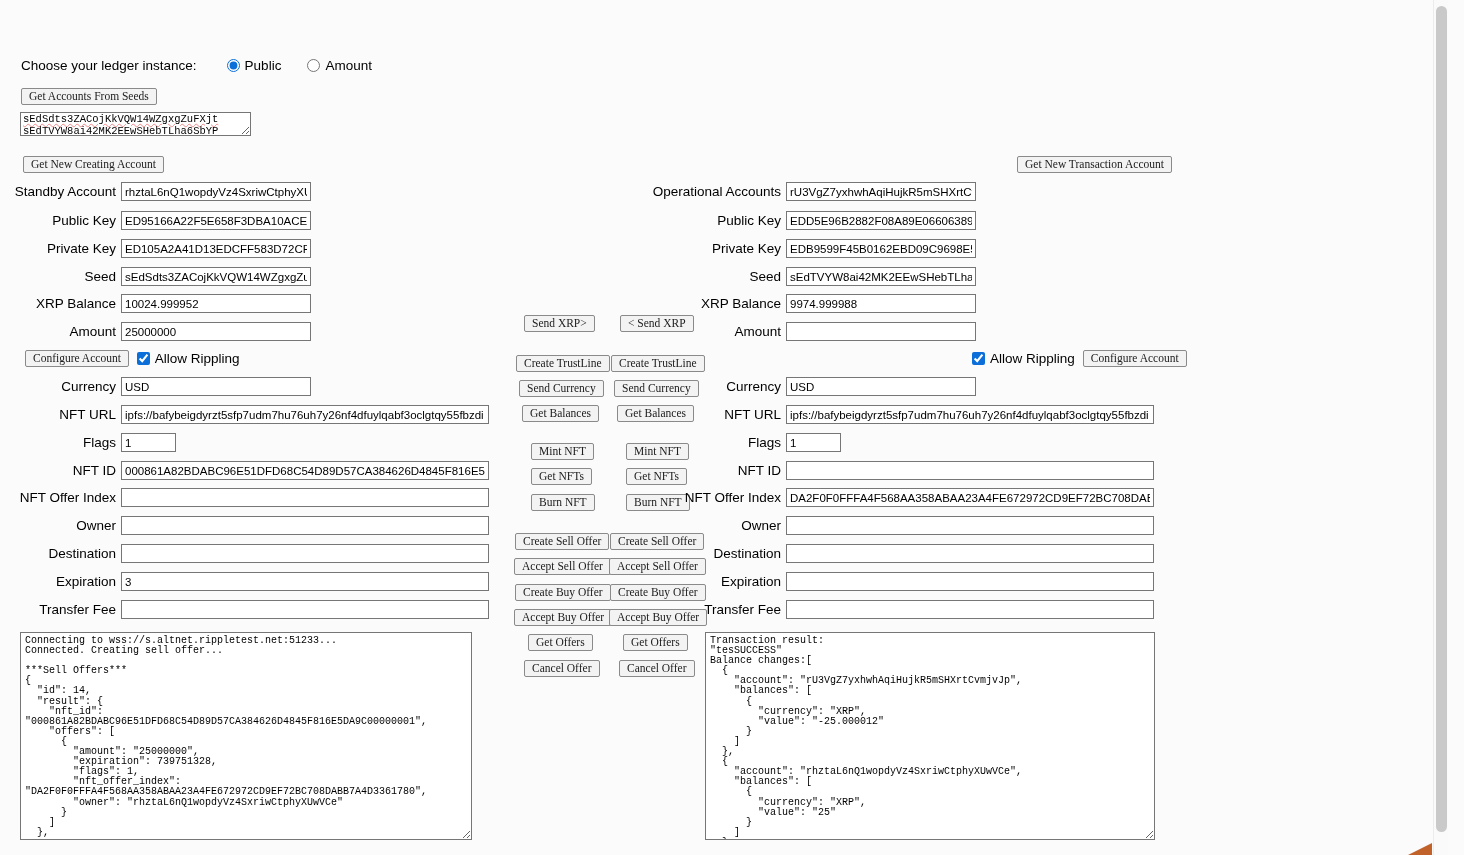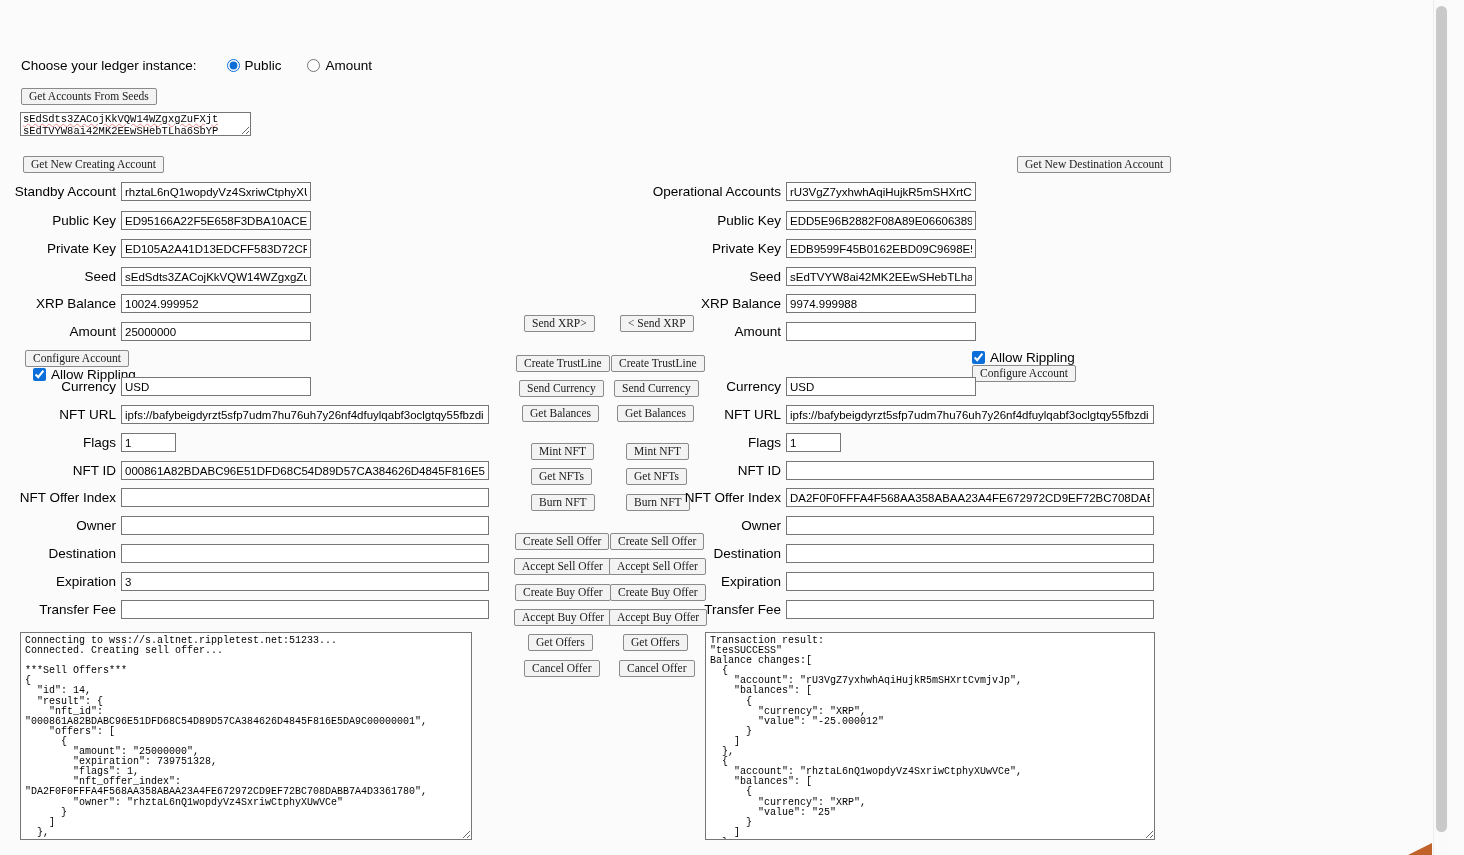--- a/index.html
+++ b/index.html
@@ -101,23 +101,22 @@
     height: 19px;
     color: #000;
   }
   
   .left .flabel { width: 100px; }
   .right .flabel { width: 100px; }
 
   .checkline {
     position: absolute;
     display: flex;
-    align-items: flex-start;
+    align-items: center;
     font-size: 13.5px;
-    flex-direction: column;
   }
   input[type=checkbox] {
     width: 13px; height: 13px;
     margin: 0 5px 0 0;
     accent-color: #0b6ed9;
   }
   .midbtn {
     position: absolute;
     text-align: center;
     margin-left: 19px;
@@ -188,21 +187,21 @@
       <label>Amount</label>
     </span>
   </div>
 
   <button class="btn-seeds">Get Accounts From Seeds</button>
 
   <textarea class="seeds" spellcheck="false" style="">sEdSdts3ZACojKkVQW14WZgxgZuFXjt
 sEdTVYW8ai42MK2EEwSHebTLha6SbYP</textarea>
 
   <button class="btn-standby">Get New Creating Account</button>
-  <button class="btn-operational">Get New Destination Account</button>
+  <button class="btn-operational">Get New Transaction Account</button>
 
   <div class="field left" style="left:-79px; top:182px;">
     <span class="flabel" style="width:200px;">Standby Account</span>
     <input type="text" style="width: 190px;" value="rhztaL6nQ1wopdyVz4SxriwCtphyXUwVCe">
   </div>
   <div class="field left" style="left:-79px; top:211px;">
     <span class="flabel" style="width:200px;">Public Key</span>
     <input type="text" style="width: 190px;" value="ED95166A22F5E658F3DBA10ACE0924C717">
   </div>
   <div class="field left" style="left:-79px; top:239px;">

